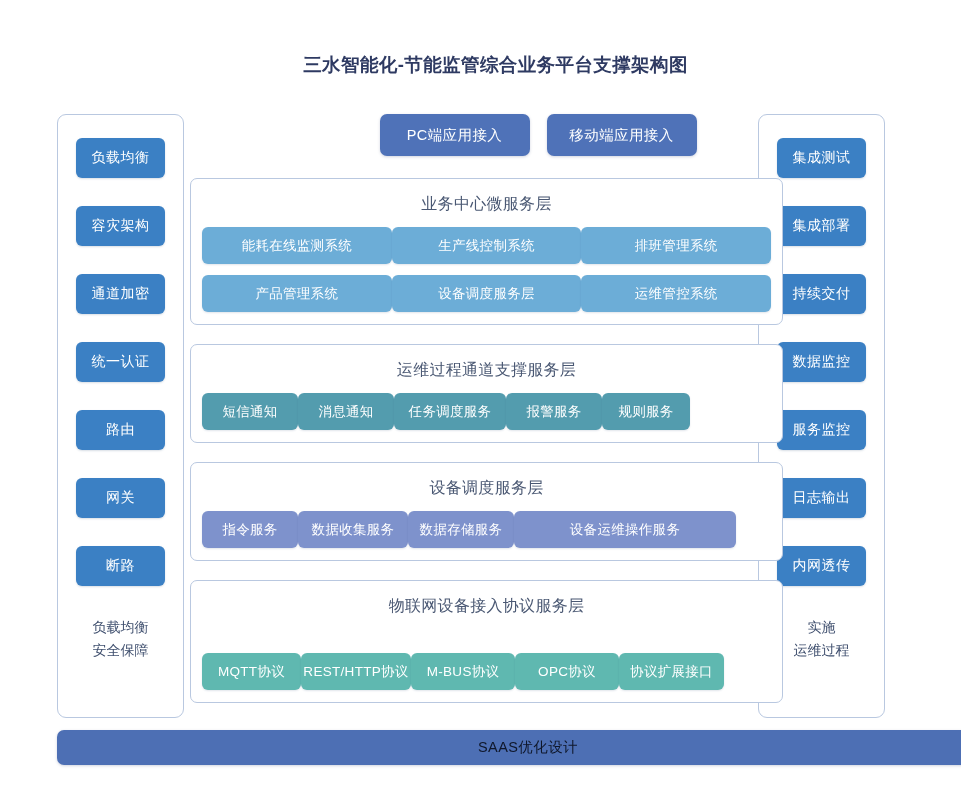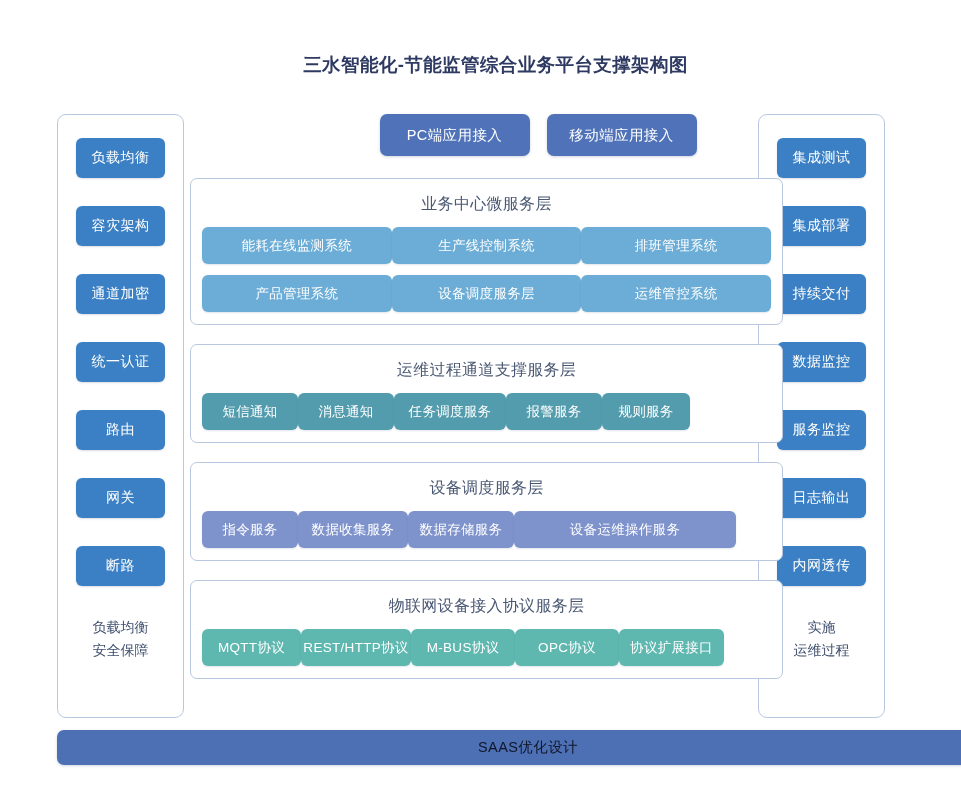--- a/index.html
+++ b/index.html
@@ -115,21 +115,21 @@
     font-size: 13.5px;
     letter-spacing: 0.3px;
     box-shadow: 0 1px 2px rgba(40,70,110,0.14);
     white-space: nowrap;
   }
 
   
   #layer-business .block { background: #6cadd7; flex: 1 1 0; }
   #layer-ops      .block { background: #539cae; }
   #layer-device   .block { background: #7e92cc; }
-  #layer-iot      .block { background: #5fb8b0; }
+  #layer-iot      .block { background: #5fb8b0; margin-top: 24px; }
 
   
   #bottom-bar {
     position: absolute;
     left: 57px; top: 730px;
     width: 942px; height: 35px;
     border-radius: 7px;
     background: #4d6fb4;
     color: #0f172a;
     font-size: 14.5px;

